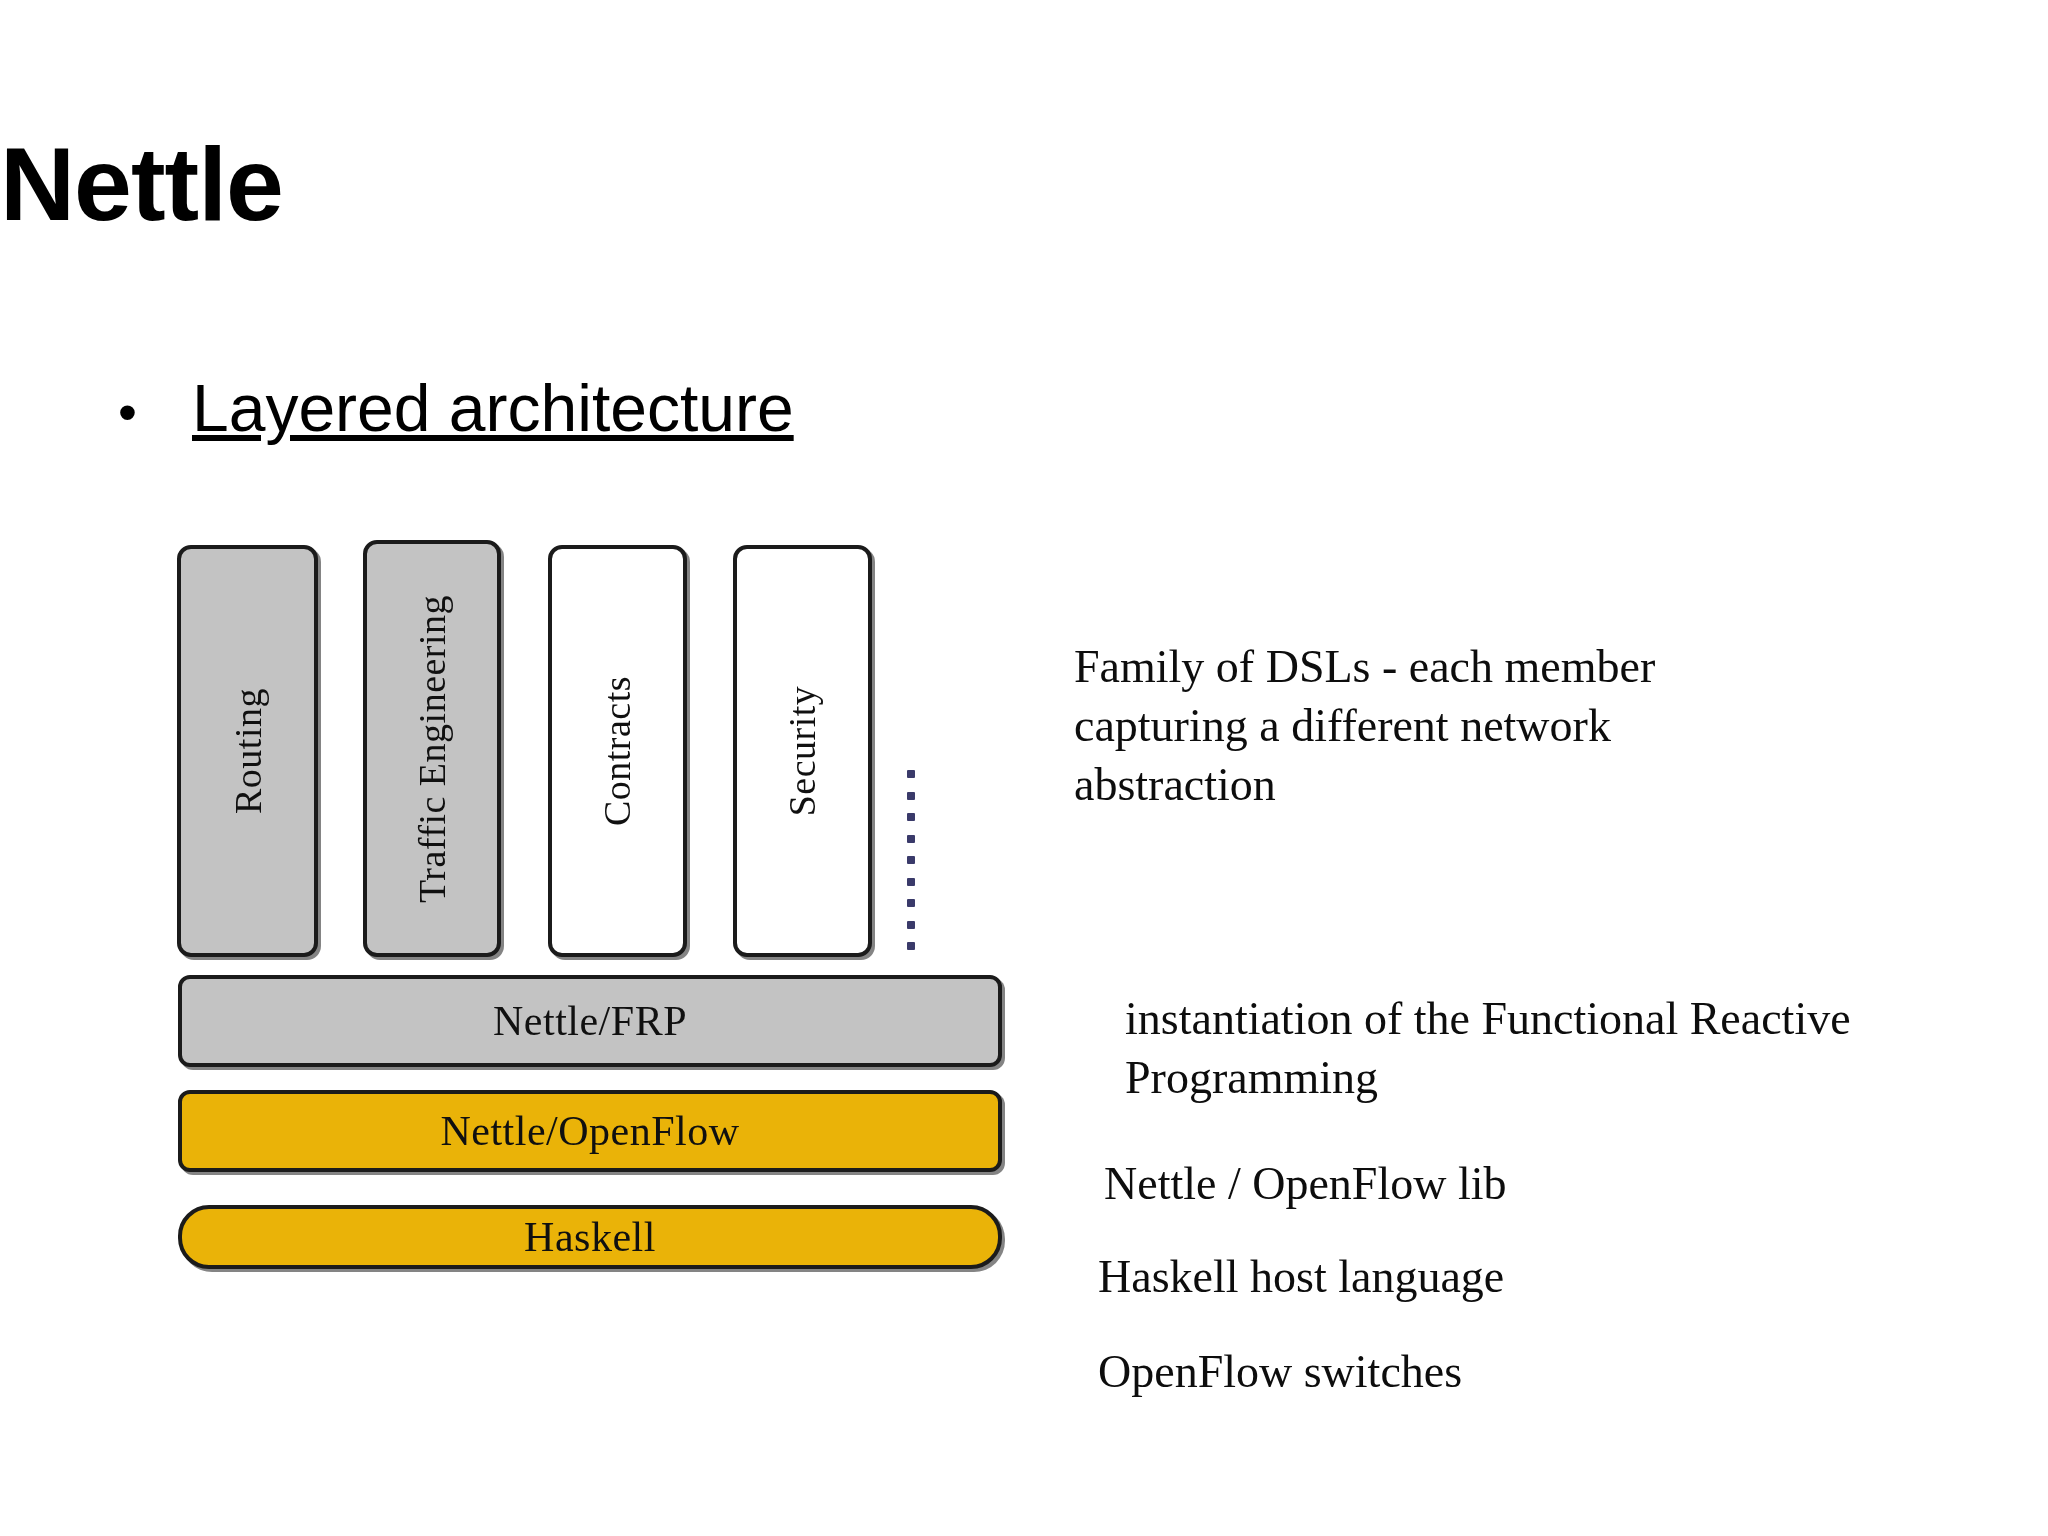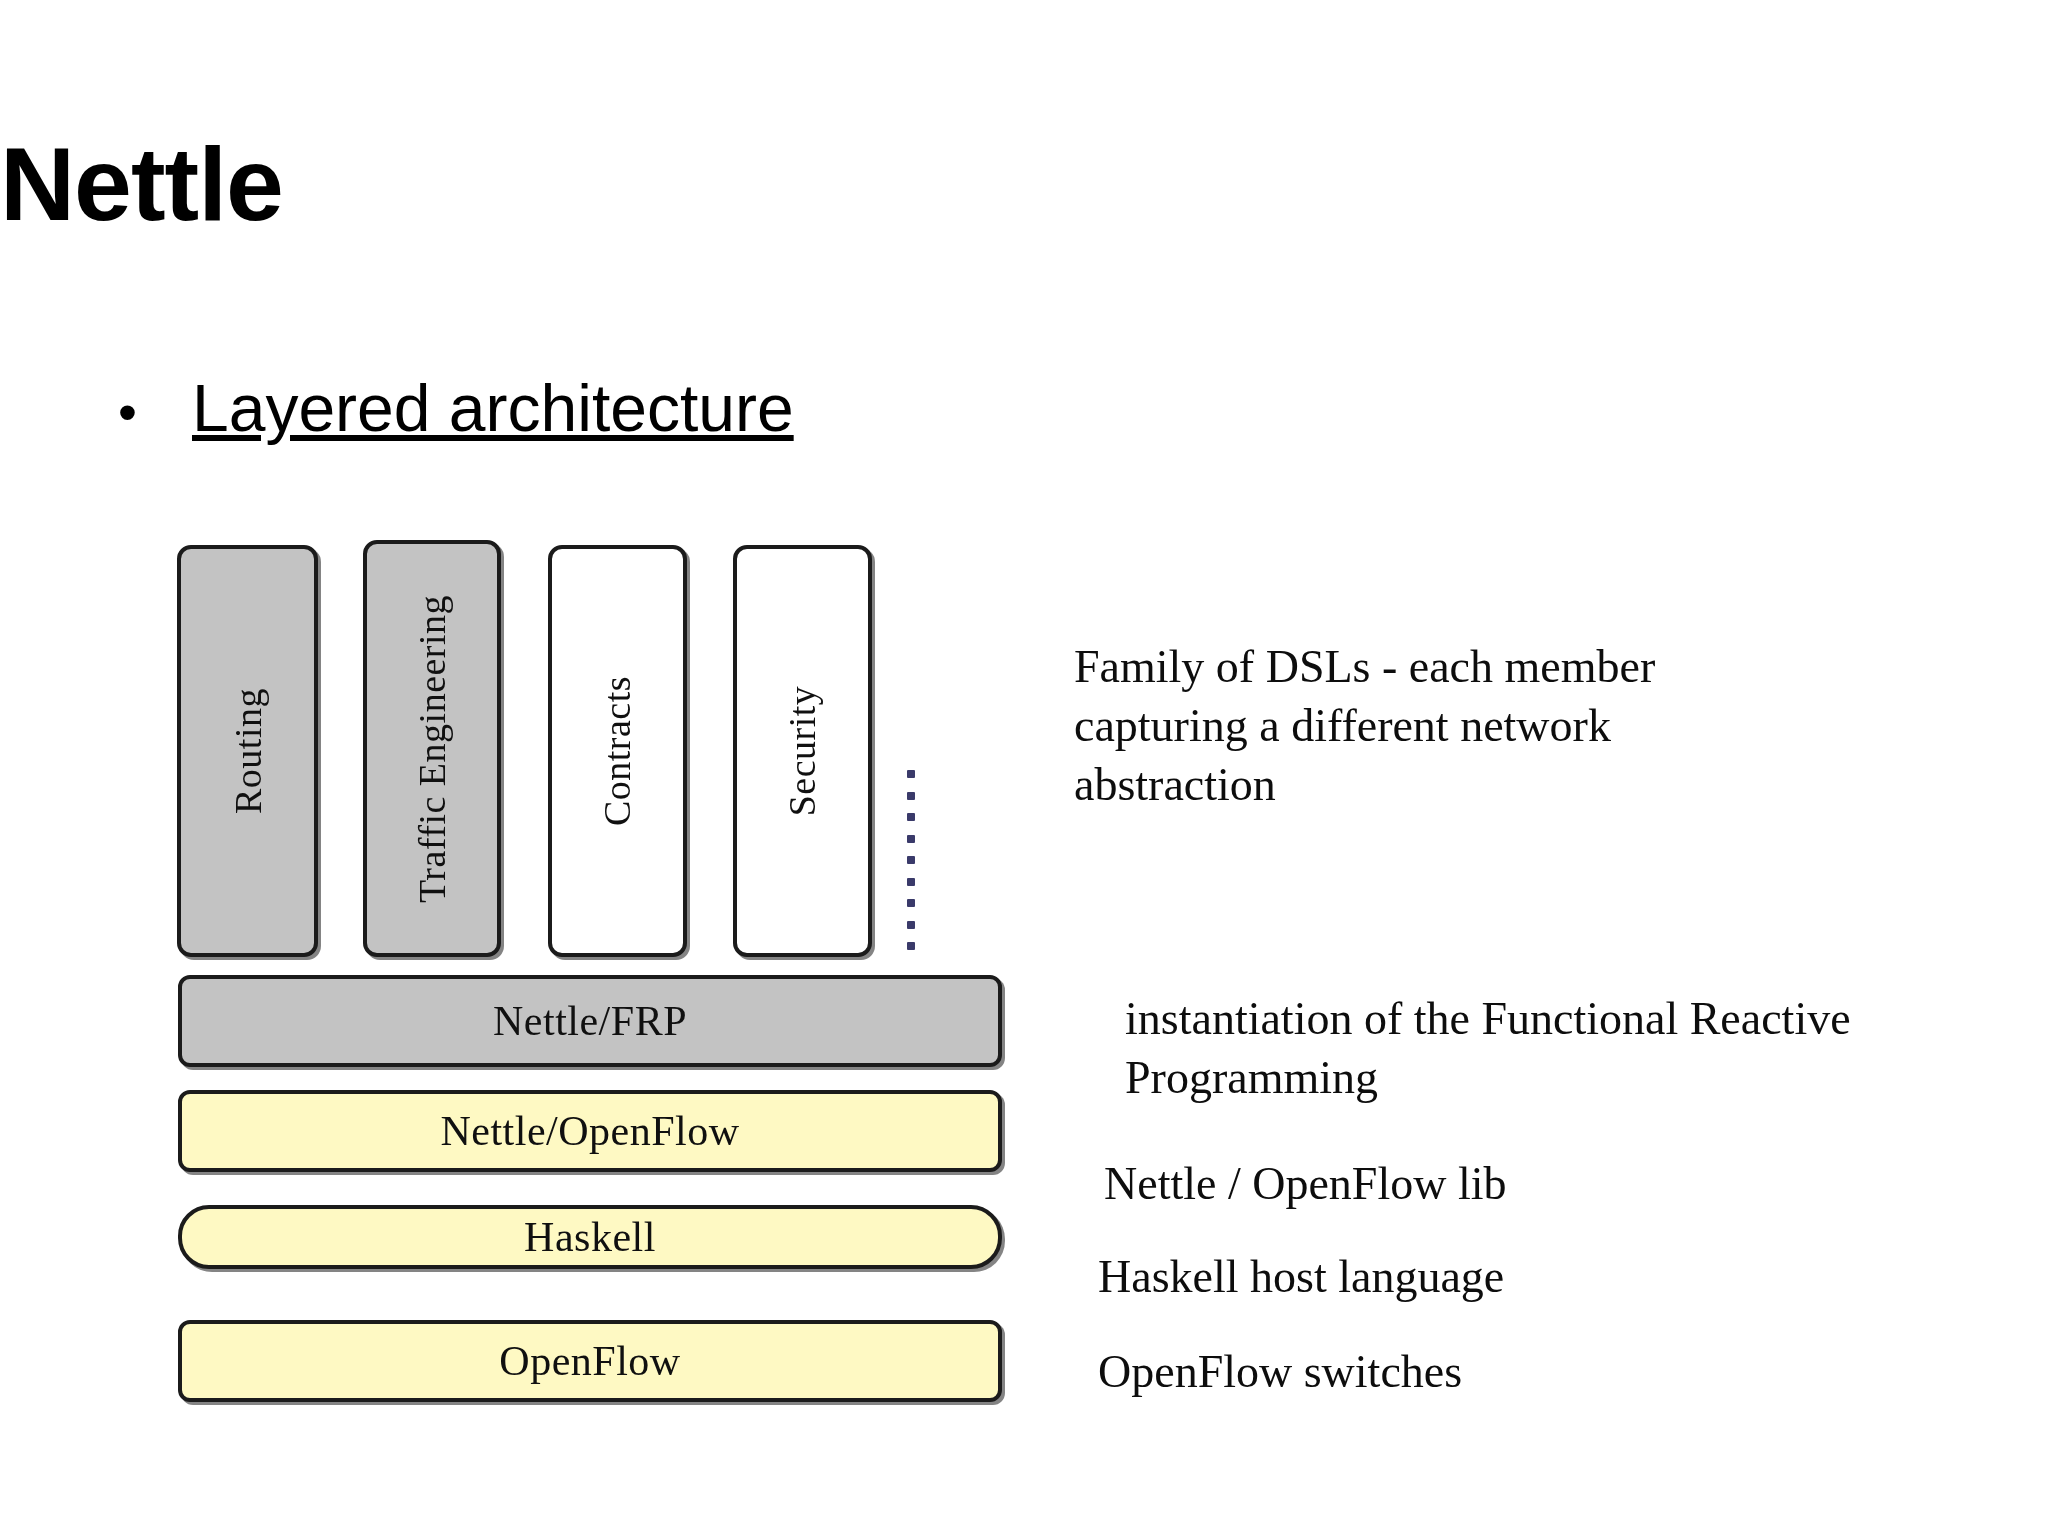--- a/index.html
+++ b/index.html
@@ -111,21 +111,21 @@
     width: 824px;
     box-sizing: border-box;
     border: 4px solid #1b1b1b;
     border-radius: 12px;
     box-shadow: 3px 3px 0 0 rgba(110,110,110,0.85);
     display: flex;
     align-items: center;
     justify-content: center;
   }
   .layer-bar.filled { background: #c3c3c3; }
-  .layer-bar.plain  { background: #fef9c3; }
+  .layer-bar.plain  { background: #eab308; }
   .layer-label {
     font-family: "Liberation Serif", serif;
     font-size: 42px;
     color: #101010;
     white-space: nowrap;
     letter-spacing: 0.5px;
   }
 
   
   .annotation {
@@ -203,23 +203,20 @@
   </div>
 
   <div class="layer-bar plain" style="top:1090px; height:82px;">
     <span class="layer-label">Nettle/OpenFlow</span>
   </div>
 
   <div class="layer-bar plain" style="top:1205px; height:64px;border-radius:31px;">
     <span class="layer-label">Haskell</span>
   </div>
 
-  <div class="layer-bar plain" style="top:1320px; height:82px;">
-    <span class="layer-label">OpenFlow</span>
-  </div>
 
 </div>
 
 <div class="annotation" id="ann-dsl">Family of DSLs -  each member capturing a different network abstraction</div>
 
 <div class="annotation" id="ann-frp">instantiation of the Functional Reactive Programming</div>
 
 <div class="annotation" id="ann-openflow-lib">Nettle / OpenFlow lib</div>
 
 <div class="annotation" id="ann-haskell">Haskell host language</div>

